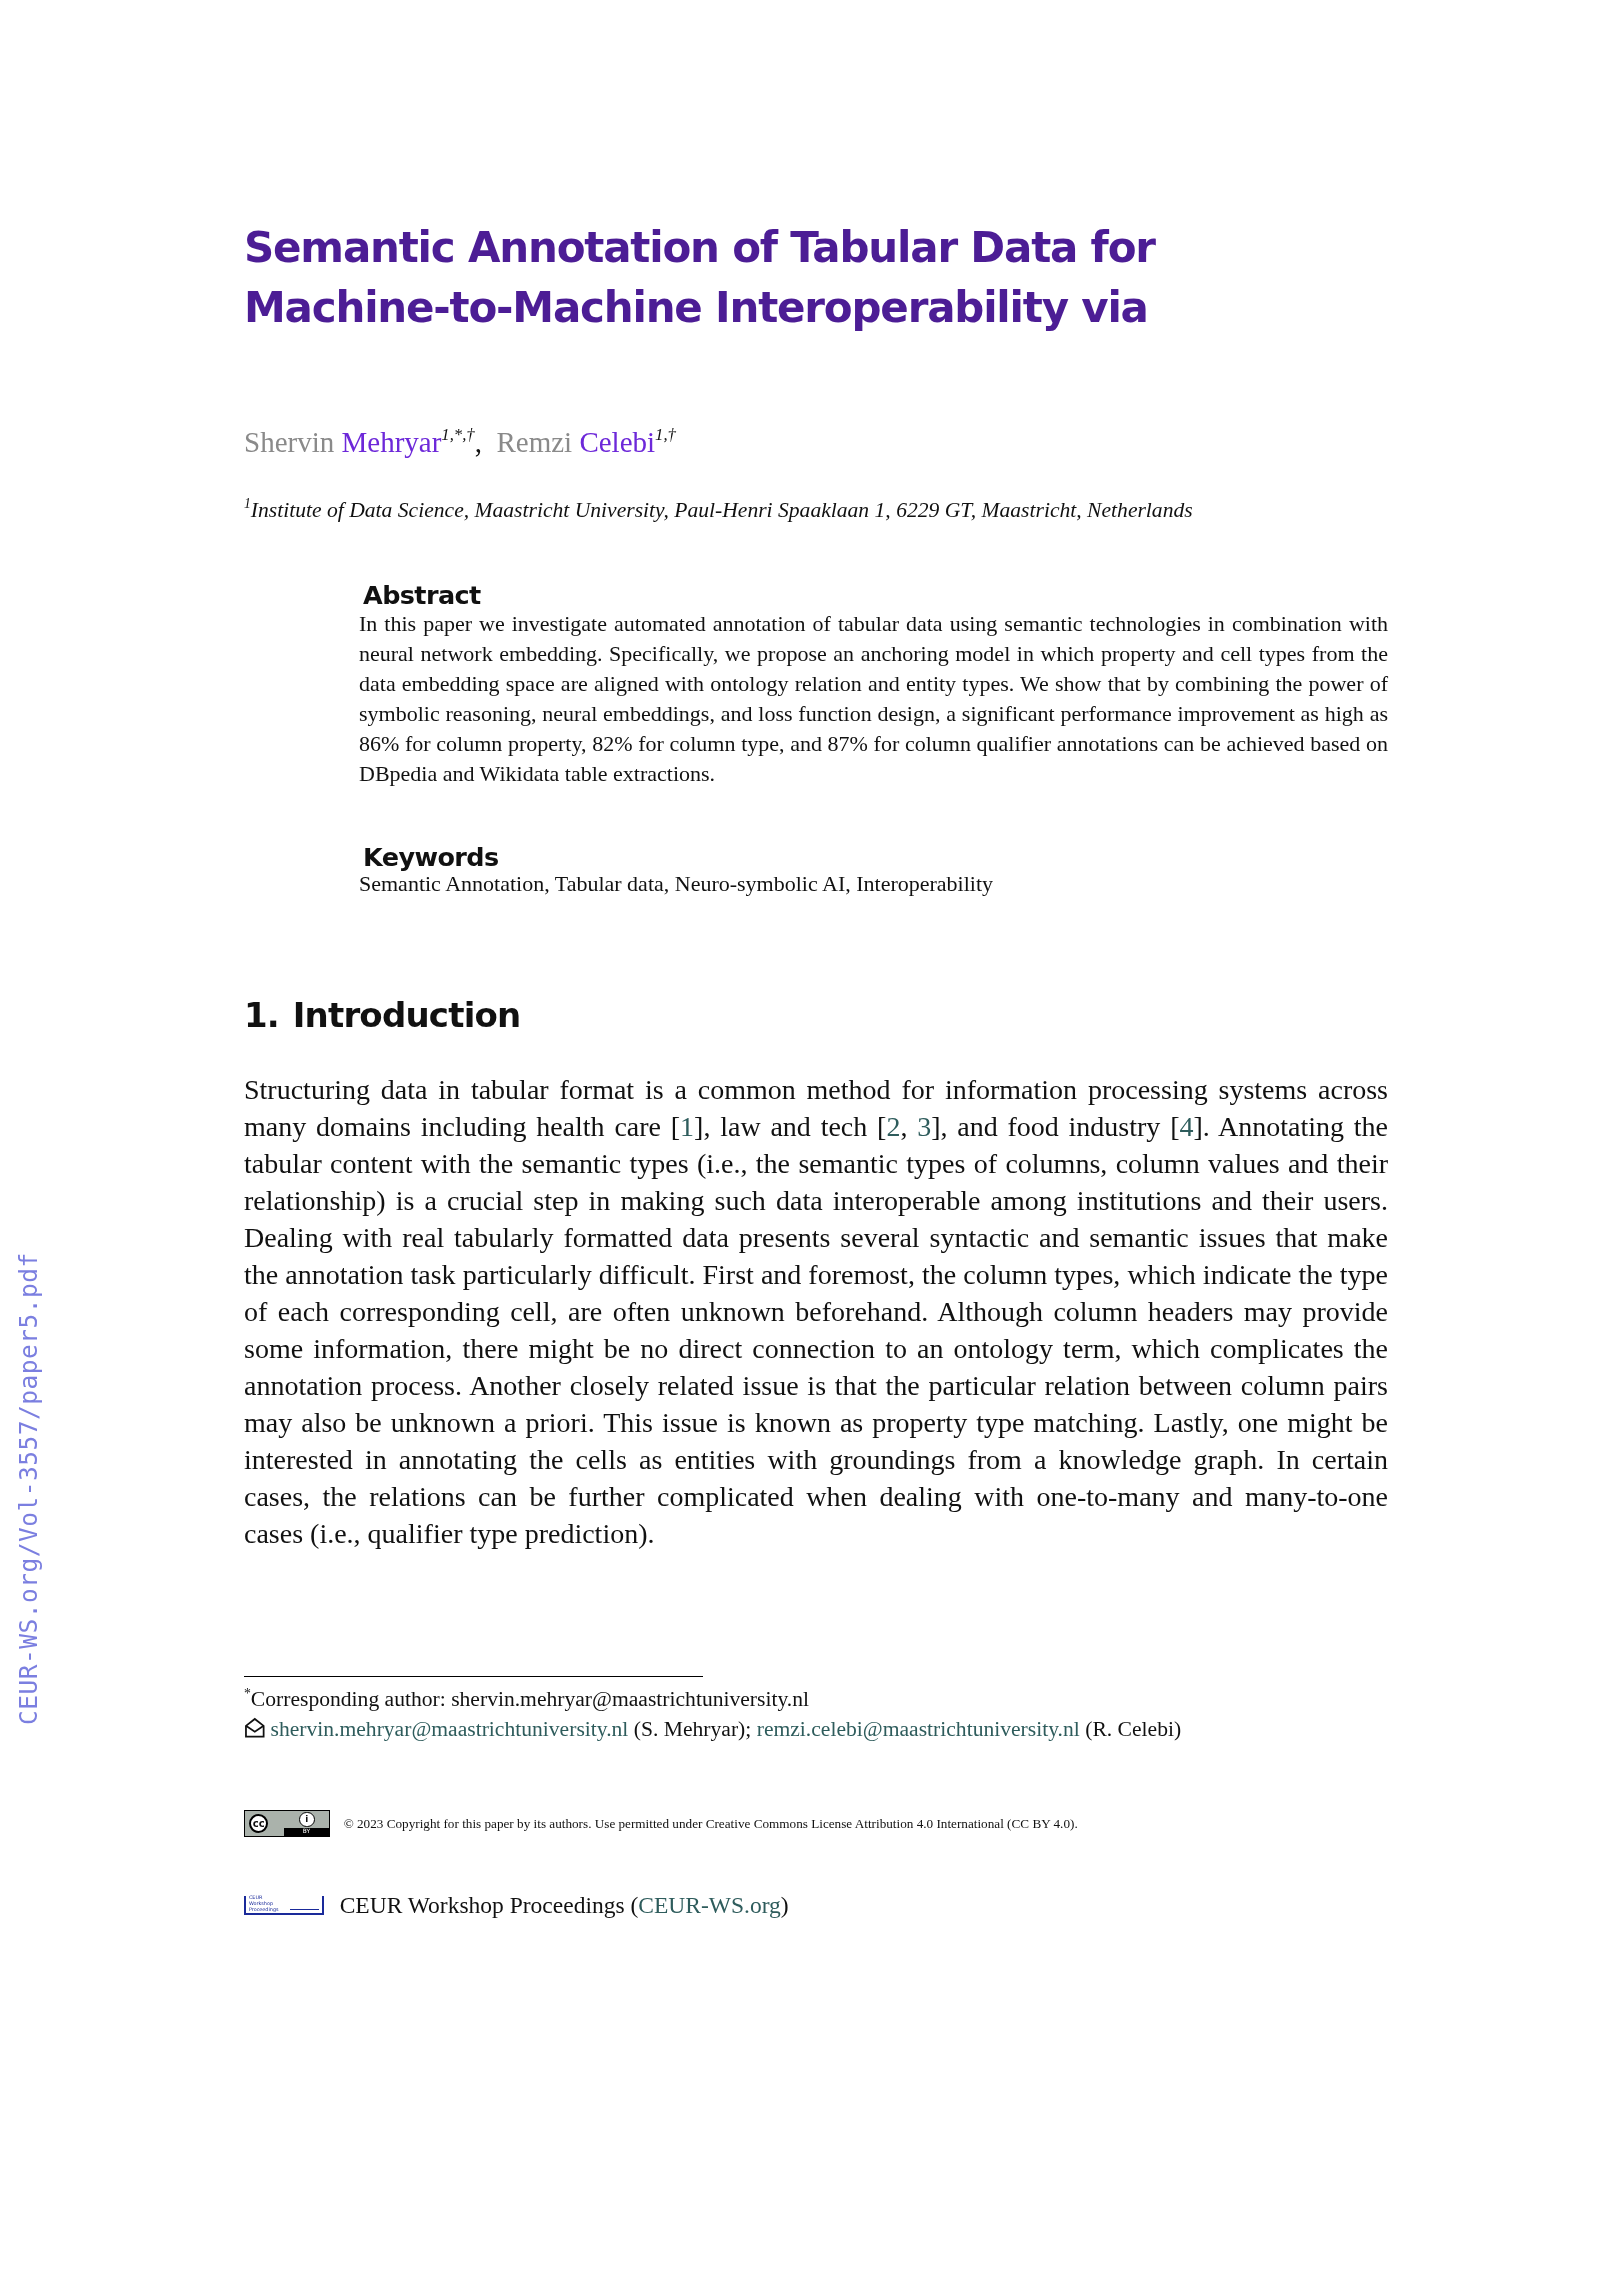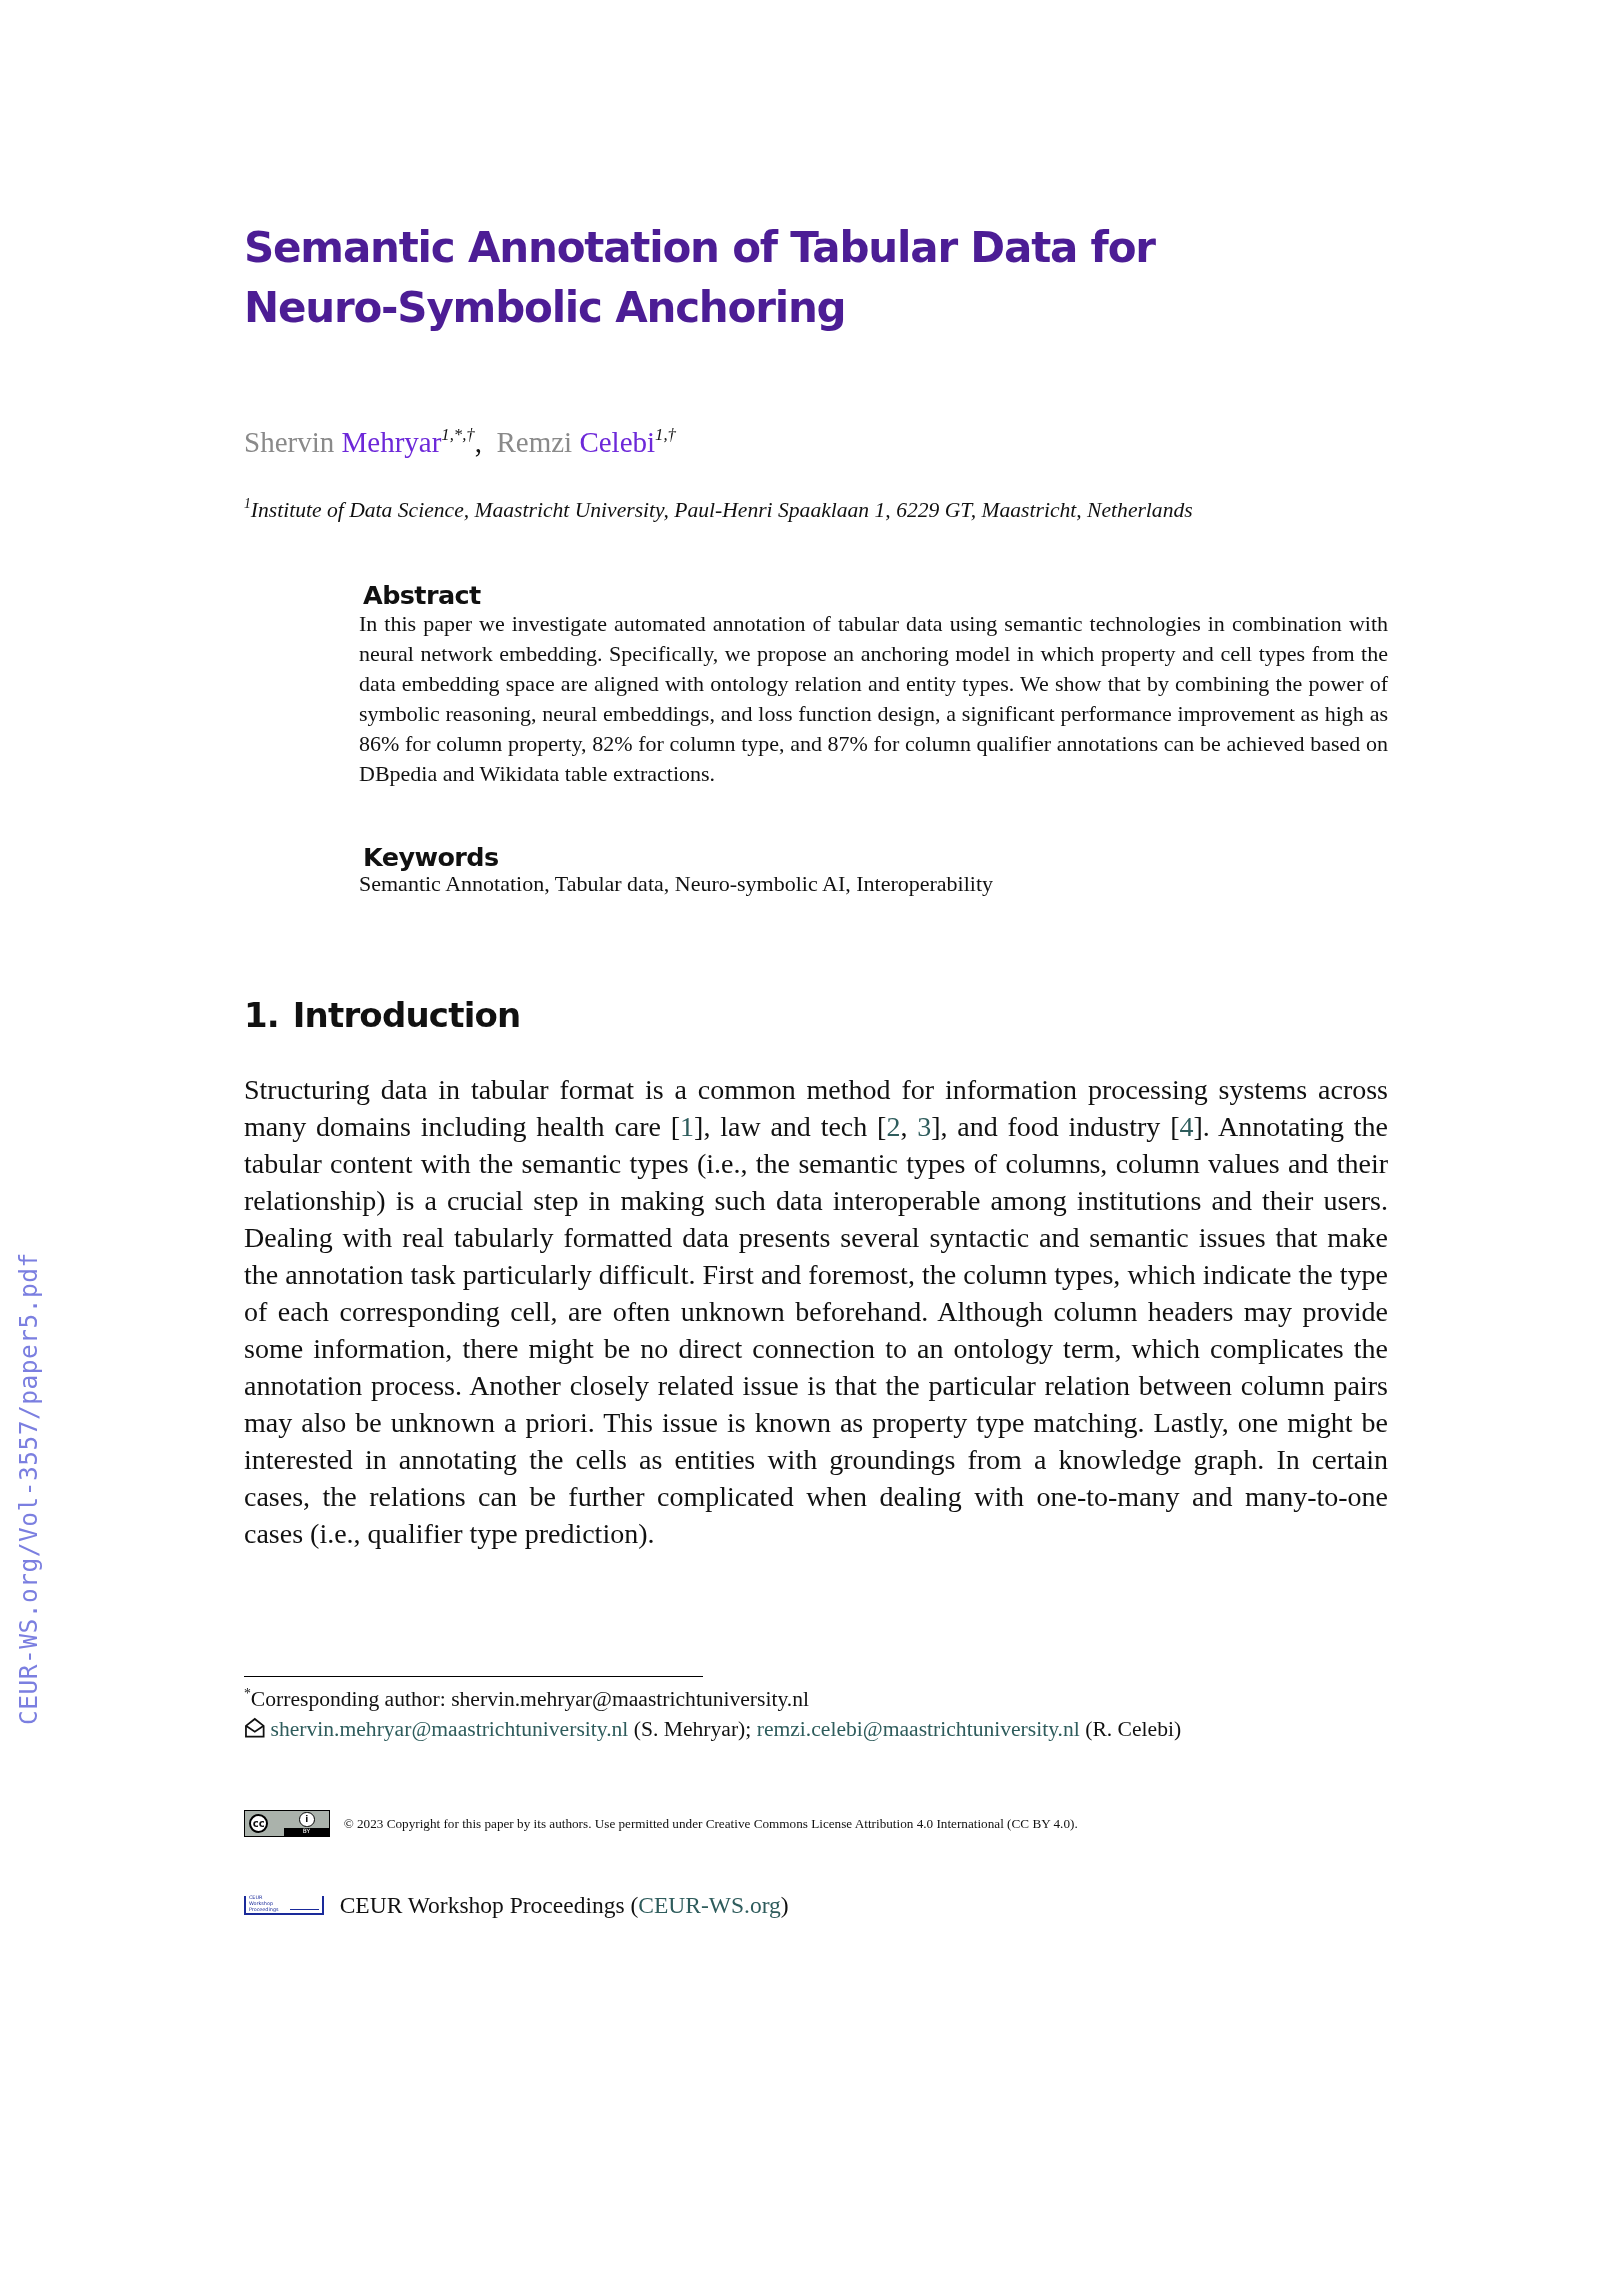--- a/index.html
+++ b/index.html
@@ -60,21 +60,21 @@
   .ceur-logo .l3 { position: absolute; right: 2.9px; top: 3.9px; width: 29px; height: 9.8px; border-bottom: 1px solid #1a2a9a; }
   #ceur-text { margin-left: 15.7px; font-size: 23.5px; white-space: nowrap; }
 </style>
 </head>
 <body>
 
 <div id="side-stamp">CEUR-WS.org/Vol-3557/paper5.pdf</div>
 
 <h1 id="title">
   <span>Semantic Annotation of Tabular Data for</span>
-  <span>Neuro-Symbolic Anchoring</span>
+  <span>Machine-to-Machine Interoperability via</span>
 </h1>
 
 <div id="authors">
   <span>
     <span class="given">Shervin</span>
     <span class="family">Mehryar</span><sup>1,*,†</sup></span><span>,</span>&nbsp;
   <span>
     <span class="given">Remzi</span>
     <span class="family">Celebi</span><sup>1,†</sup></span>
 </div>

